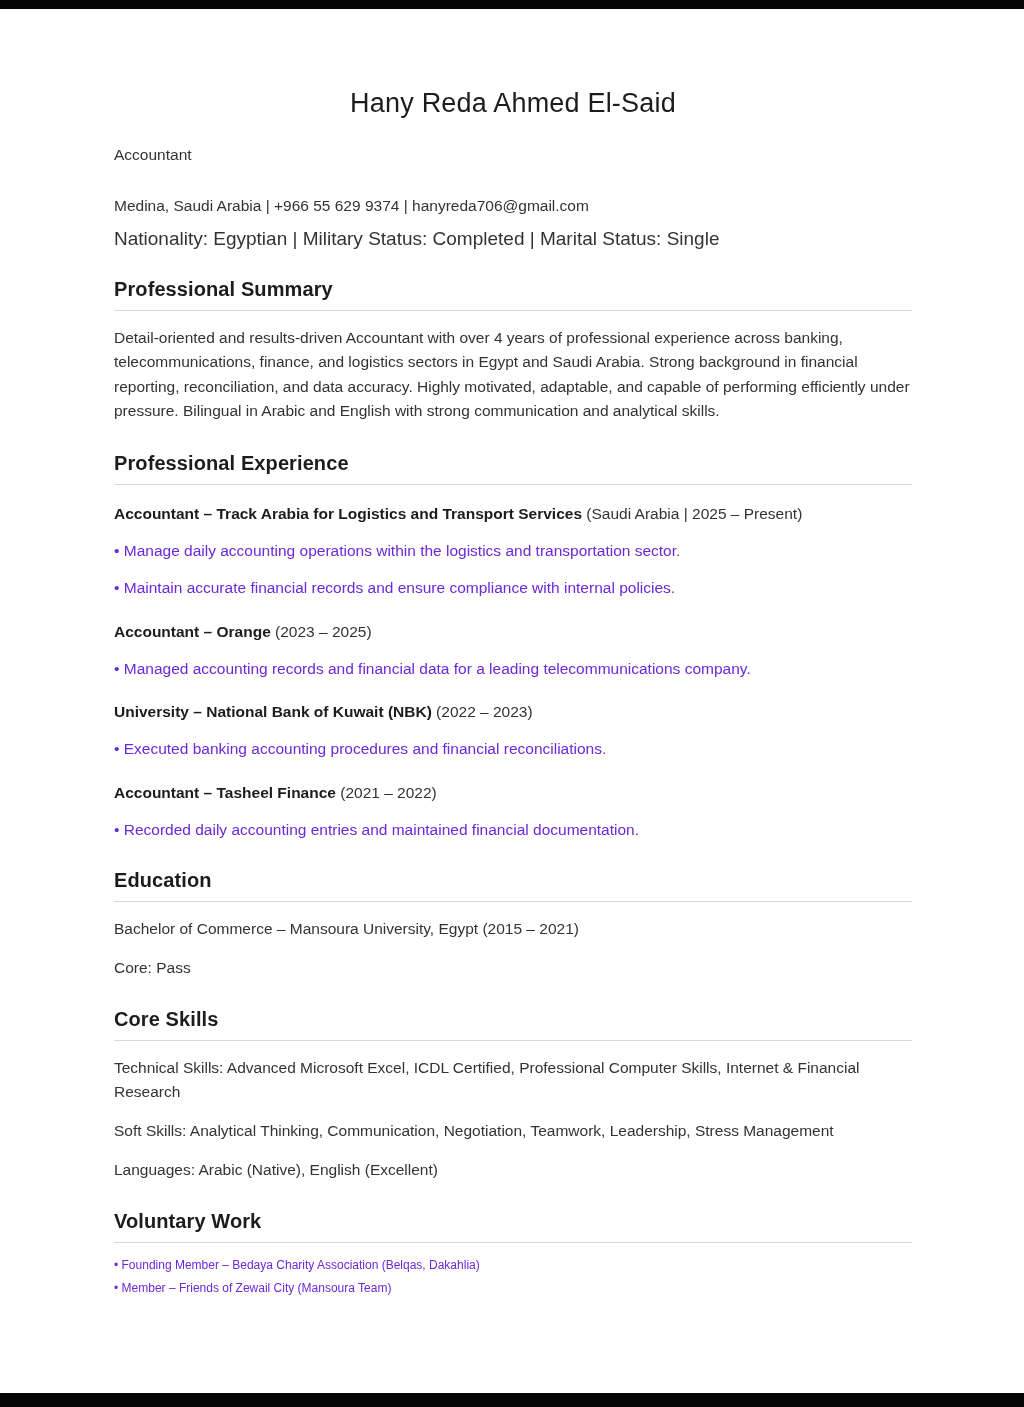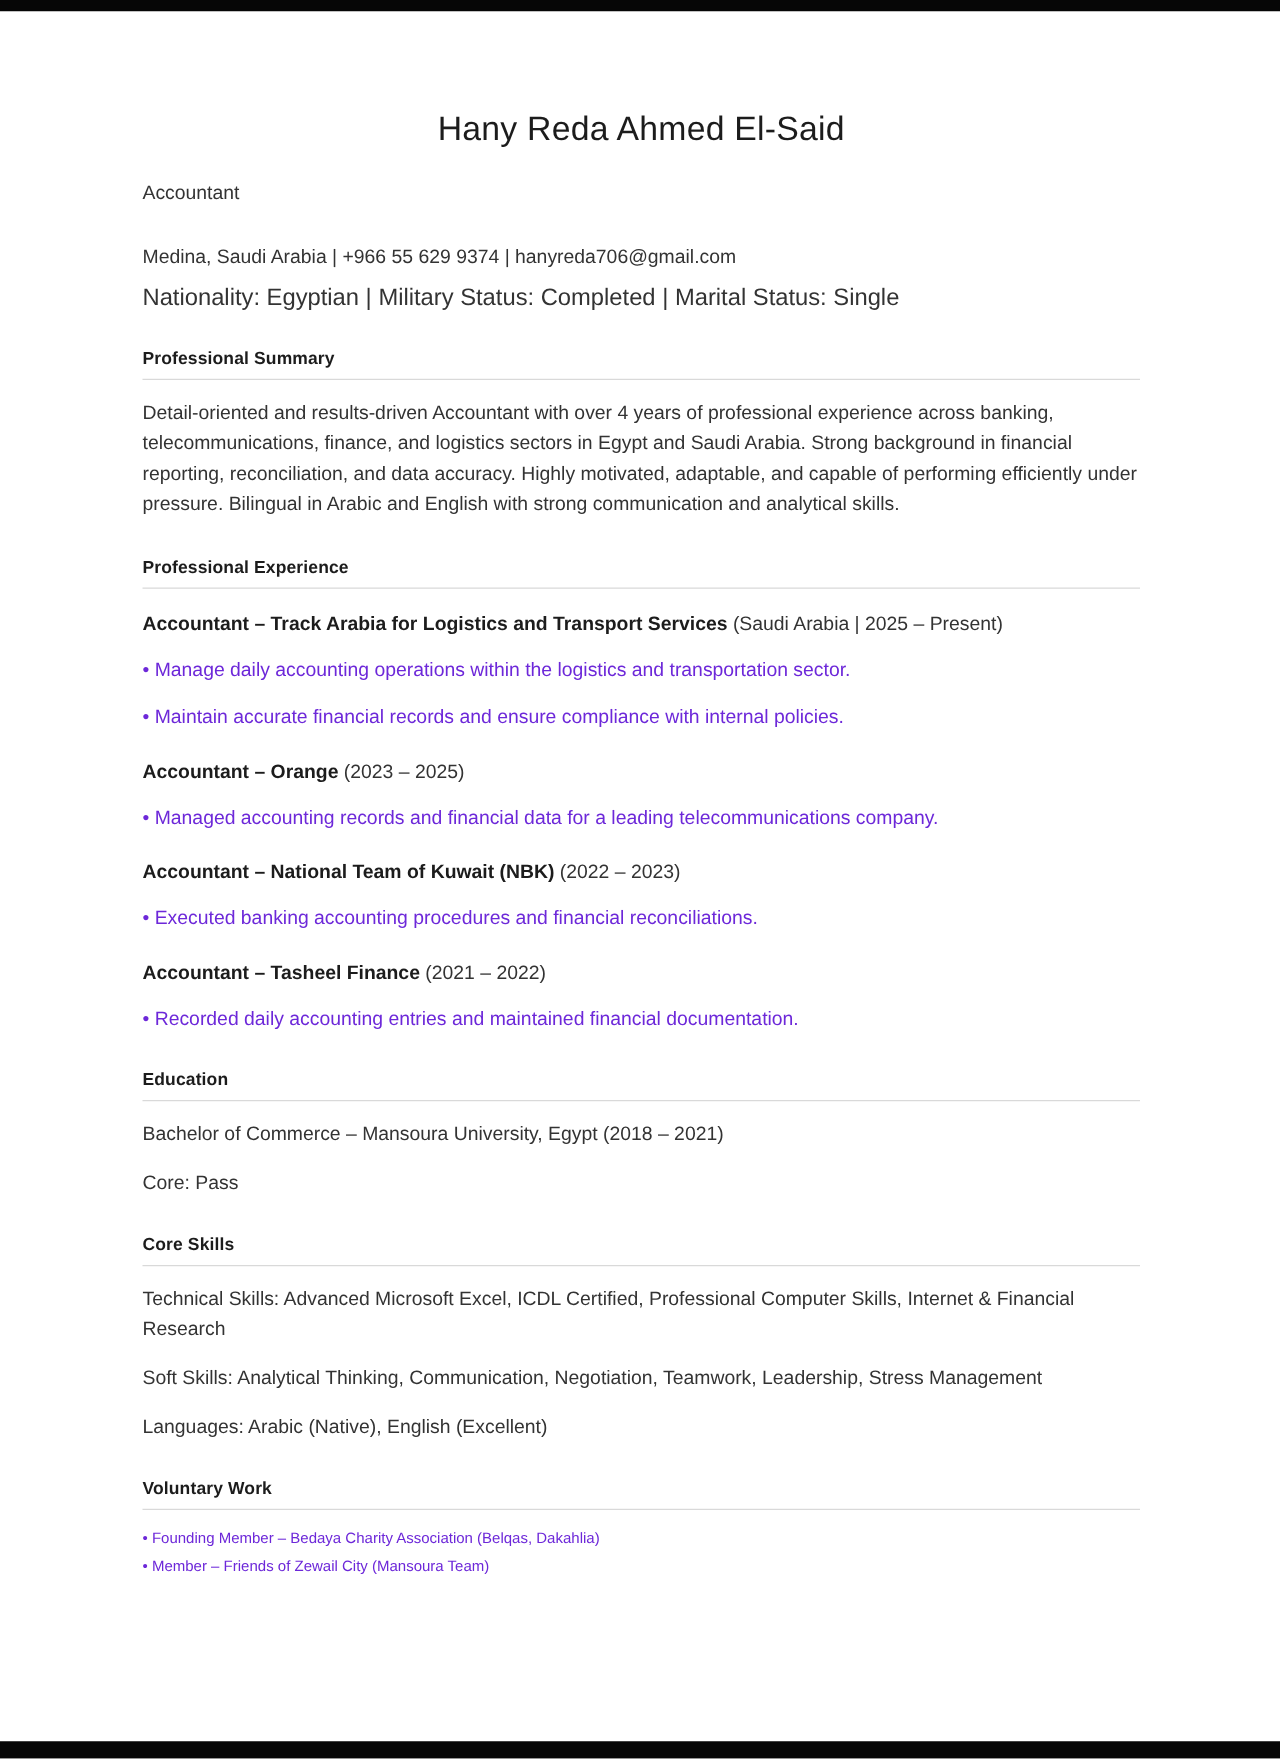--- a/index.html
+++ b/index.html
@@ -43,21 +43,21 @@
     font-size: 15.5px;
     color: #333333;
   }
   .personal-line {
     margin-top: 13px;
     font-size: 19px;
     color: #333333;
   }
   .section { margin-top: 28px; }
   .section-heading {
-    font-size: 14px;
+    font-size: 20px;
     font-weight: 700;
     color: #1c1c1c;
     letter-spacing: 0.1px;
   }
   .rule {
     margin-top: 9px;
     border-bottom: 1px solid #d9d9d9;
     height: 0;
   }
   .body-text {
@@ -127,34 +127,34 @@
         <p class="bullet-line">• Manage daily accounting operations within the logistics and transportation sector.</p>
         <p class="bullet-line">• Maintain accurate financial records and ensure compliance with internal policies.</p>
       </div>
 
       <div class="job">
         <p class="job-title-line"><span class="job-title-bold">Accountant – Orange</span><span> (2023 – 2025)</span></p>
         <p class="bullet-line">• Managed accounting records and financial data for a leading telecommunications company.</p>
       </div>
 
       <div class="job">
-        <p class="job-title-line"><span class="job-title-bold">Accountant – National Team of Kuwait (NBK)</span><span> (2022 – 2023)</span></p>
+        <p class="job-title-line"><span class="job-title-bold">University – National Bank of Kuwait (NBK)</span><span> (2022 – 2023)</span></p>
         <p class="bullet-line">• Executed banking accounting procedures and financial reconciliations.</p>
       </div>
 
       <div class="job">
         <p class="job-title-line"><span class="job-title-bold">Accountant – Tasheel Finance</span><span> (2021 – 2022)</span></p>
         <p class="bullet-line">• Recorded daily accounting entries and maintained financial documentation.</p>
       </div>
     </div>
 
     <div class="section">
       <div class="section-heading">Education</div>
       <div class="rule"></div>
-      <p class="plain-line">Bachelor of Commerce – Mansoura University, Egypt (2018 – 2021)</p>
+      <p class="plain-line">Bachelor of Commerce – Mansoura University, Egypt (2015 – 2021)</p>
       <p class="plain-line">Core: Pass</p>
     </div>
 
     <div class="section">
       <div class="section-heading">Core Skills</div>
       <div class="rule"></div>
       <p class="wrap-line">Technical Skills: Advanced Microsoft Excel, ICDL Certified, Professional Computer Skills, Internet &amp; Financial Research</p>
       <p class="wrap-line">Soft Skills: Analytical Thinking, Communication, Negotiation, Teamwork, Leadership, Stress Management</p>
       <p class="wrap-line">Languages: Arabic (Native), English (Excellent)</p>
     </div>

